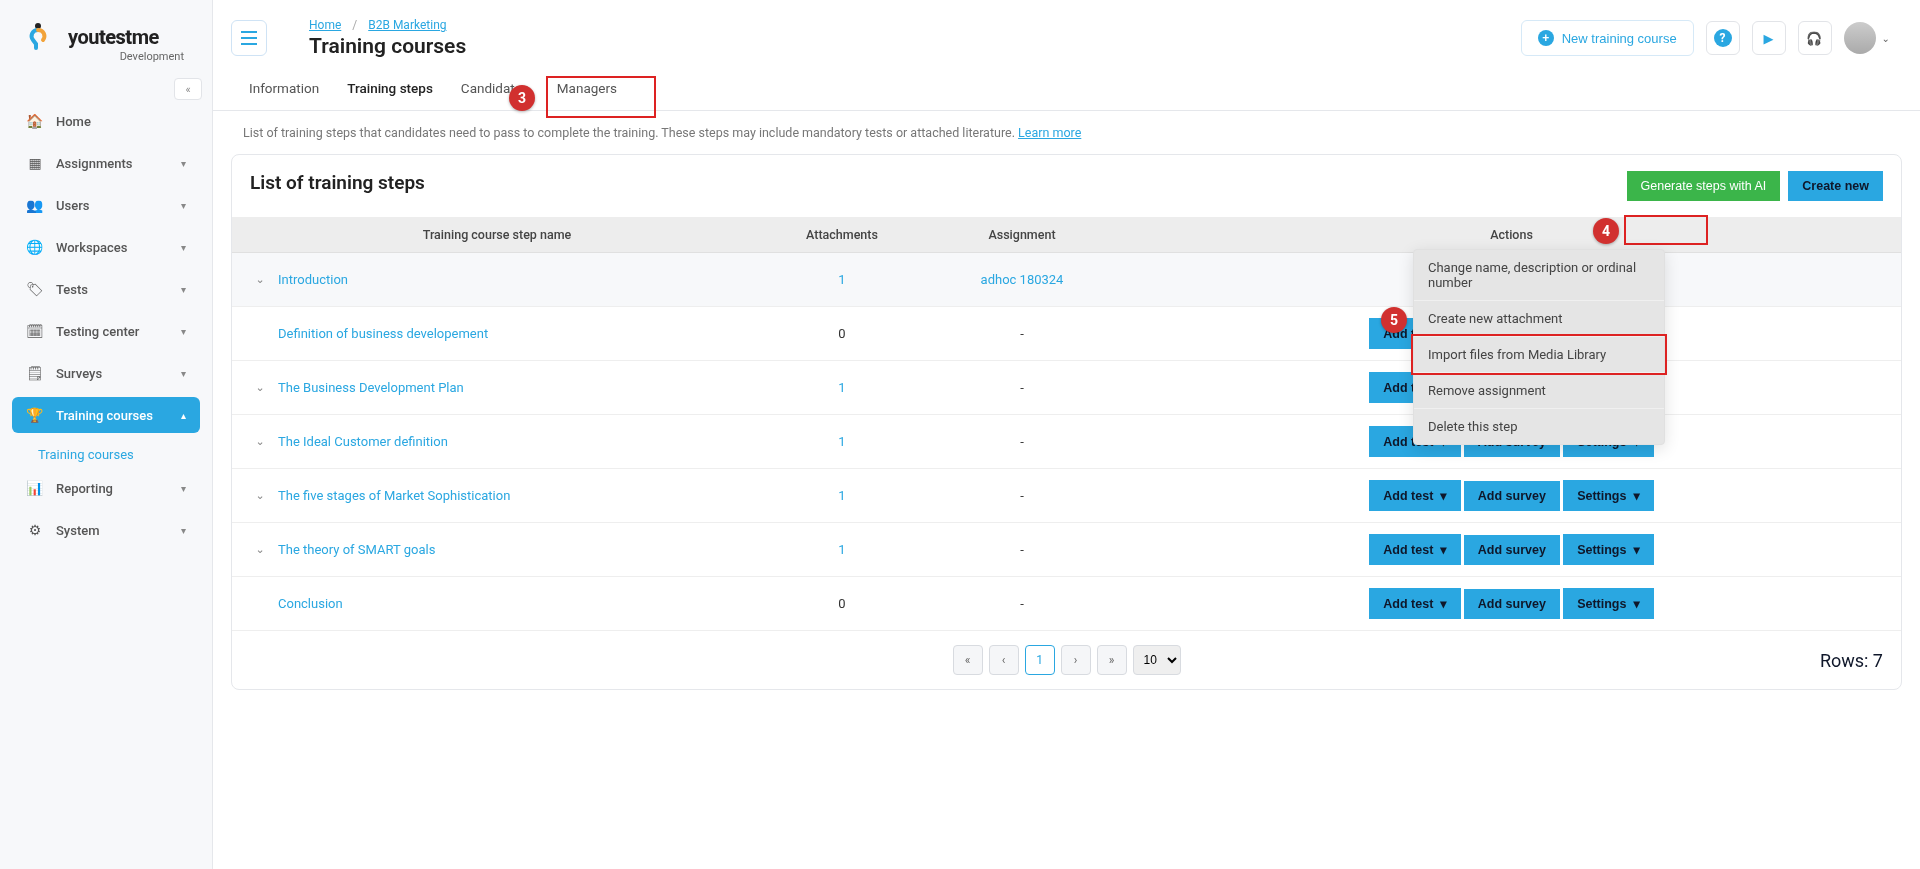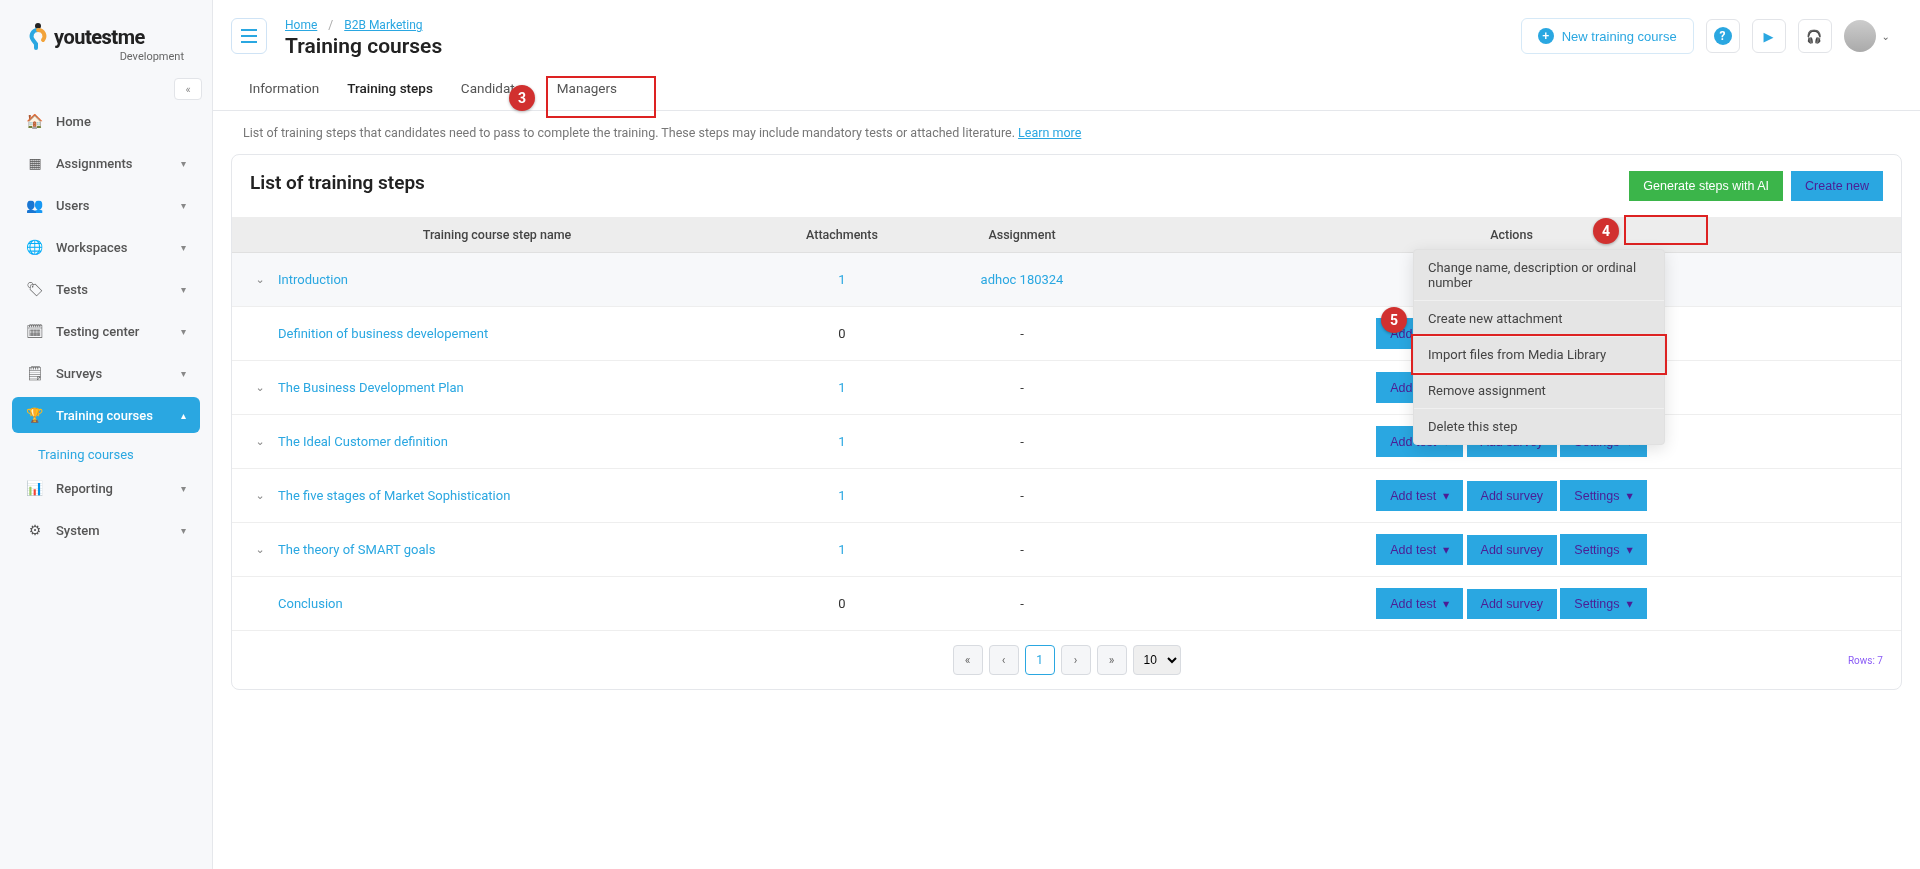--- a/index.html
+++ b/index.html
@@ -1,34 +1,34 @@
 <!DOCTYPE html>
 <html><head>
 <meta charset="utf-8">
 <style>
 * { box-sizing: border-box; margin: 0; padding: 0; }
 body { font-family: -apple-system,BlinkMacSystemFont,"Segoe UI",Roboto,Arial,sans-serif; background:#fff; color:#333; font-size:13px; }
 .app { display:flex; width:1920px; height:869px; }
 .sidebar { width:213px; background:#f7f8fa; border-right:1px solid #e5e7eb; display:flex; flex-direction:column; padding:0; position:relative; }
 .logo { padding:22px 28px 10px; }
-.logo-row { display:flex; align-items:center; gap:6px; }
+.logo-row { display:flex; align-items:center; gap:20px; }
 .logo-mark { width:20px; height:30px; position:relative; }
 .logo-text { font-size:20px; font-weight:700; color:#222; letter-spacing:-0.5px; }
 .logo-text .bold { font-weight:800; }
 .logo-sub { font-size:11px; color:#666; text-align:right; margin-top:-2px; }
 .collapse-btn { position:absolute; top:78px; right:10px; width:28px; height:22px; border:1px solid #e2e4e8; border-radius:4px; background:#fff; display:flex; align-items:center; justify-content:center; cursor:pointer; font-size:11px; color:#888; }
 .nav { margin-top:30px; padding:0 12px; }
 .nav-item { display:flex; align-items:center; padding:10px 14px; color:#555; cursor:pointer; border-radius:6px; margin-bottom:6px; font-size:13px; font-weight:500; }
 .nav-item.active { background:#2aa7e1; color:#fff; }
 .nav-item .nav-icon { width:18px; margin-right:12px; display:inline-flex; align-items:center; justify-content:center; font-size:14px; }
 .nav-item .chev { margin-left:auto; font-size:10px; color:#888; }
 .nav-item.active .chev { color:#fff; }
 .sub-item { padding:8px 14px 8px 26px; color:#2aa7e1; font-size:13px; cursor:pointer; }
 .main { flex:1; display:flex; flex-direction:column; }
-.topbar { display:flex; align-items:flex-start; padding:18px 30px 0 18px; }
+.topbar { display:flex; align-items:center; padding:18px 30px 0 18px;gap:24px; }
 .menu-toggle { width:36px; height:36px; border:1px solid #cfe3f5; border-radius:6px; display:flex; align-items:center; justify-content:center; color:#2aa7e1; margin-right:18px; cursor:pointer; }
 .breadcrumb { font-size:12px; color:#888; }
 .breadcrumb a { color:#2aa7e1; text-decoration:underline; cursor:pointer; }
 .page-title { font-size:21px; font-weight:600; color:#222; margin-top:2px; }
 .top-actions { margin-left:auto; display:flex; align-items:center; gap:12px; }
 .btn-new-course { border:1px solid #d6e9f7; color:#2aa7e1; background:#fff; padding:9px 16px; border-radius:6px; font-size:13px; font-weight:500; display:flex; align-items:center; gap:8px; cursor:pointer; }
 .icon-btn { width:34px; height:34px; border:1px solid #e2e4e8; border-radius:6px; background:#fff; display:flex; align-items:center; justify-content:center; color:#2aa7e1; cursor:pointer; }
 .avatar { width:32px; height:32px; border-radius:50%; background:linear-gradient(#ccc,#aaa); display:inline-block; }
 .avatar-wrap { display:flex; align-items:center; gap:6px; cursor:pointer; }
 .tabs { display:flex; border-bottom:1px solid #e5e7eb; padding:22px 30px 0 36px; gap:28px; }
@@ -37,21 +37,21 @@
 .tab-highlight { position:absolute; border:2px solid #d22; left:333px; top:76px; width:110px; height:42px; pointer-events:none; }
 .callout { position:absolute; width:26px; height:26px; border-radius:50%; background:#d1302f; color:#fff; font-weight:700; font-size:14px; display:flex; align-items:center; justify-content:center; box-shadow:0 1px 3px rgba(0,0,0,.3); z-index:50; }
 .desc-line { padding:14px 30px; font-size:12.5px; color:#777; }
 .desc-line a { color:#2aa7e1; text-decoration:underline; cursor:pointer; }
 .panel { margin:0 18px 18px; border:1px solid #e5e7eb; border-radius:8px; background:#fff; overflow:visible; }
 .panel-head { display:flex; padding:16px 18px;gap:24px; }
 .panel-title { font-size:19px; font-weight:600; color:#222; }
 .panel-actions { margin-left:auto; display:flex; gap:8px; }
 .btn { font-size:12.5px; font-weight:500; padding:8px 14px; border-radius:0; border:none; cursor:pointer; display:inline-flex; align-items:center; gap:6px; }
 .btn-green { background:#3bb54a; color:#fff; }
-.btn-blue { background:#2aa7e1; color:#4c1d95; }
+.btn-blue { background:#2aa7e1; color:#0f172a;font-weight:bold; }
 .btn-dark { background:#114d72; color:#fff; }
 table { width:100%; border-collapse:collapse; }
 thead th { background:#ededed; font-size:12.5px; font-weight:500; color:#444; padding:10px 0; text-align:center; border-bottom:1px solid #e0e0e0; }
 thead th:first-child { text-align:center; width:530px; }
 tbody td { padding:11px 12px; border-bottom:1px solid #eee; font-size:13px; vertical-align:middle; }
 tbody tr:first-child { background:#f7f8fa; }
 .step-cell { display:flex; align-items:center; gap:10px; padding-left:8px; }
 .chevron { font-size:11px; color:#888; cursor:pointer; width:16px; text-align:center; }
 .step-link { color:#2aa7e1; cursor:pointer; }
 .center { text-align:center; }
@@ -59,21 +59,21 @@
 .actions-cell { text-align:center; white-space:nowrap; }
 .dropdown-menu { position:absolute; background:#e5e5e5; border:1px solid #e0e0e0; border-radius:4px; box-shadow:0 4px 16px rgba(0,0,0,.12); width:252px; z-index:40; }
 .dropdown-menu .mi { padding:10px 14px; font-size:13px; color:#444; cursor:pointer; border-bottom:1px solid #f0f0f0; }
 .dropdown-menu .mi:last-child { border-bottom:none; }
 .menu-highlight { border:2px solid #d22; margin:-2px; }
 .pager { display:flex; align-items:center; padding:14px 18px; gap:6px; position:relative; }
 .pager-center { margin:0 auto; display:flex; gap:6px; align-items:center; }
 .pg-btn { width:30px; height:30px; border:1px solid #d8dbe0; border-radius:4px; background:#f5f6f8; display:flex; align-items:center; justify-content:center; font-size:12px; color:#666; cursor:pointer; }
 .pg-btn.active { background:#fff; border-color:#2aa7e1; color:#2aa7e1; }
 .pg-select { height:30px; border:1px solid #d8dbe0; border-radius:4px; padding:0 6px; font-size:12px; }
-.rows-info { position:absolute; right:18px; font-size:10px; color:#8b5cf6; }
+.rows-info { position:absolute; right:18px; font-size:18px; color:#0f172a; }
 .rel { position:relative; }
 .settings-highlight { position:absolute; border:2px solid #d22; pointer-events:none; }
 </style>
 </head>
 <body>
 
 <div class="app">
   <aside class="sidebar">
     <div class="logo">
       <div class="logo-row">

